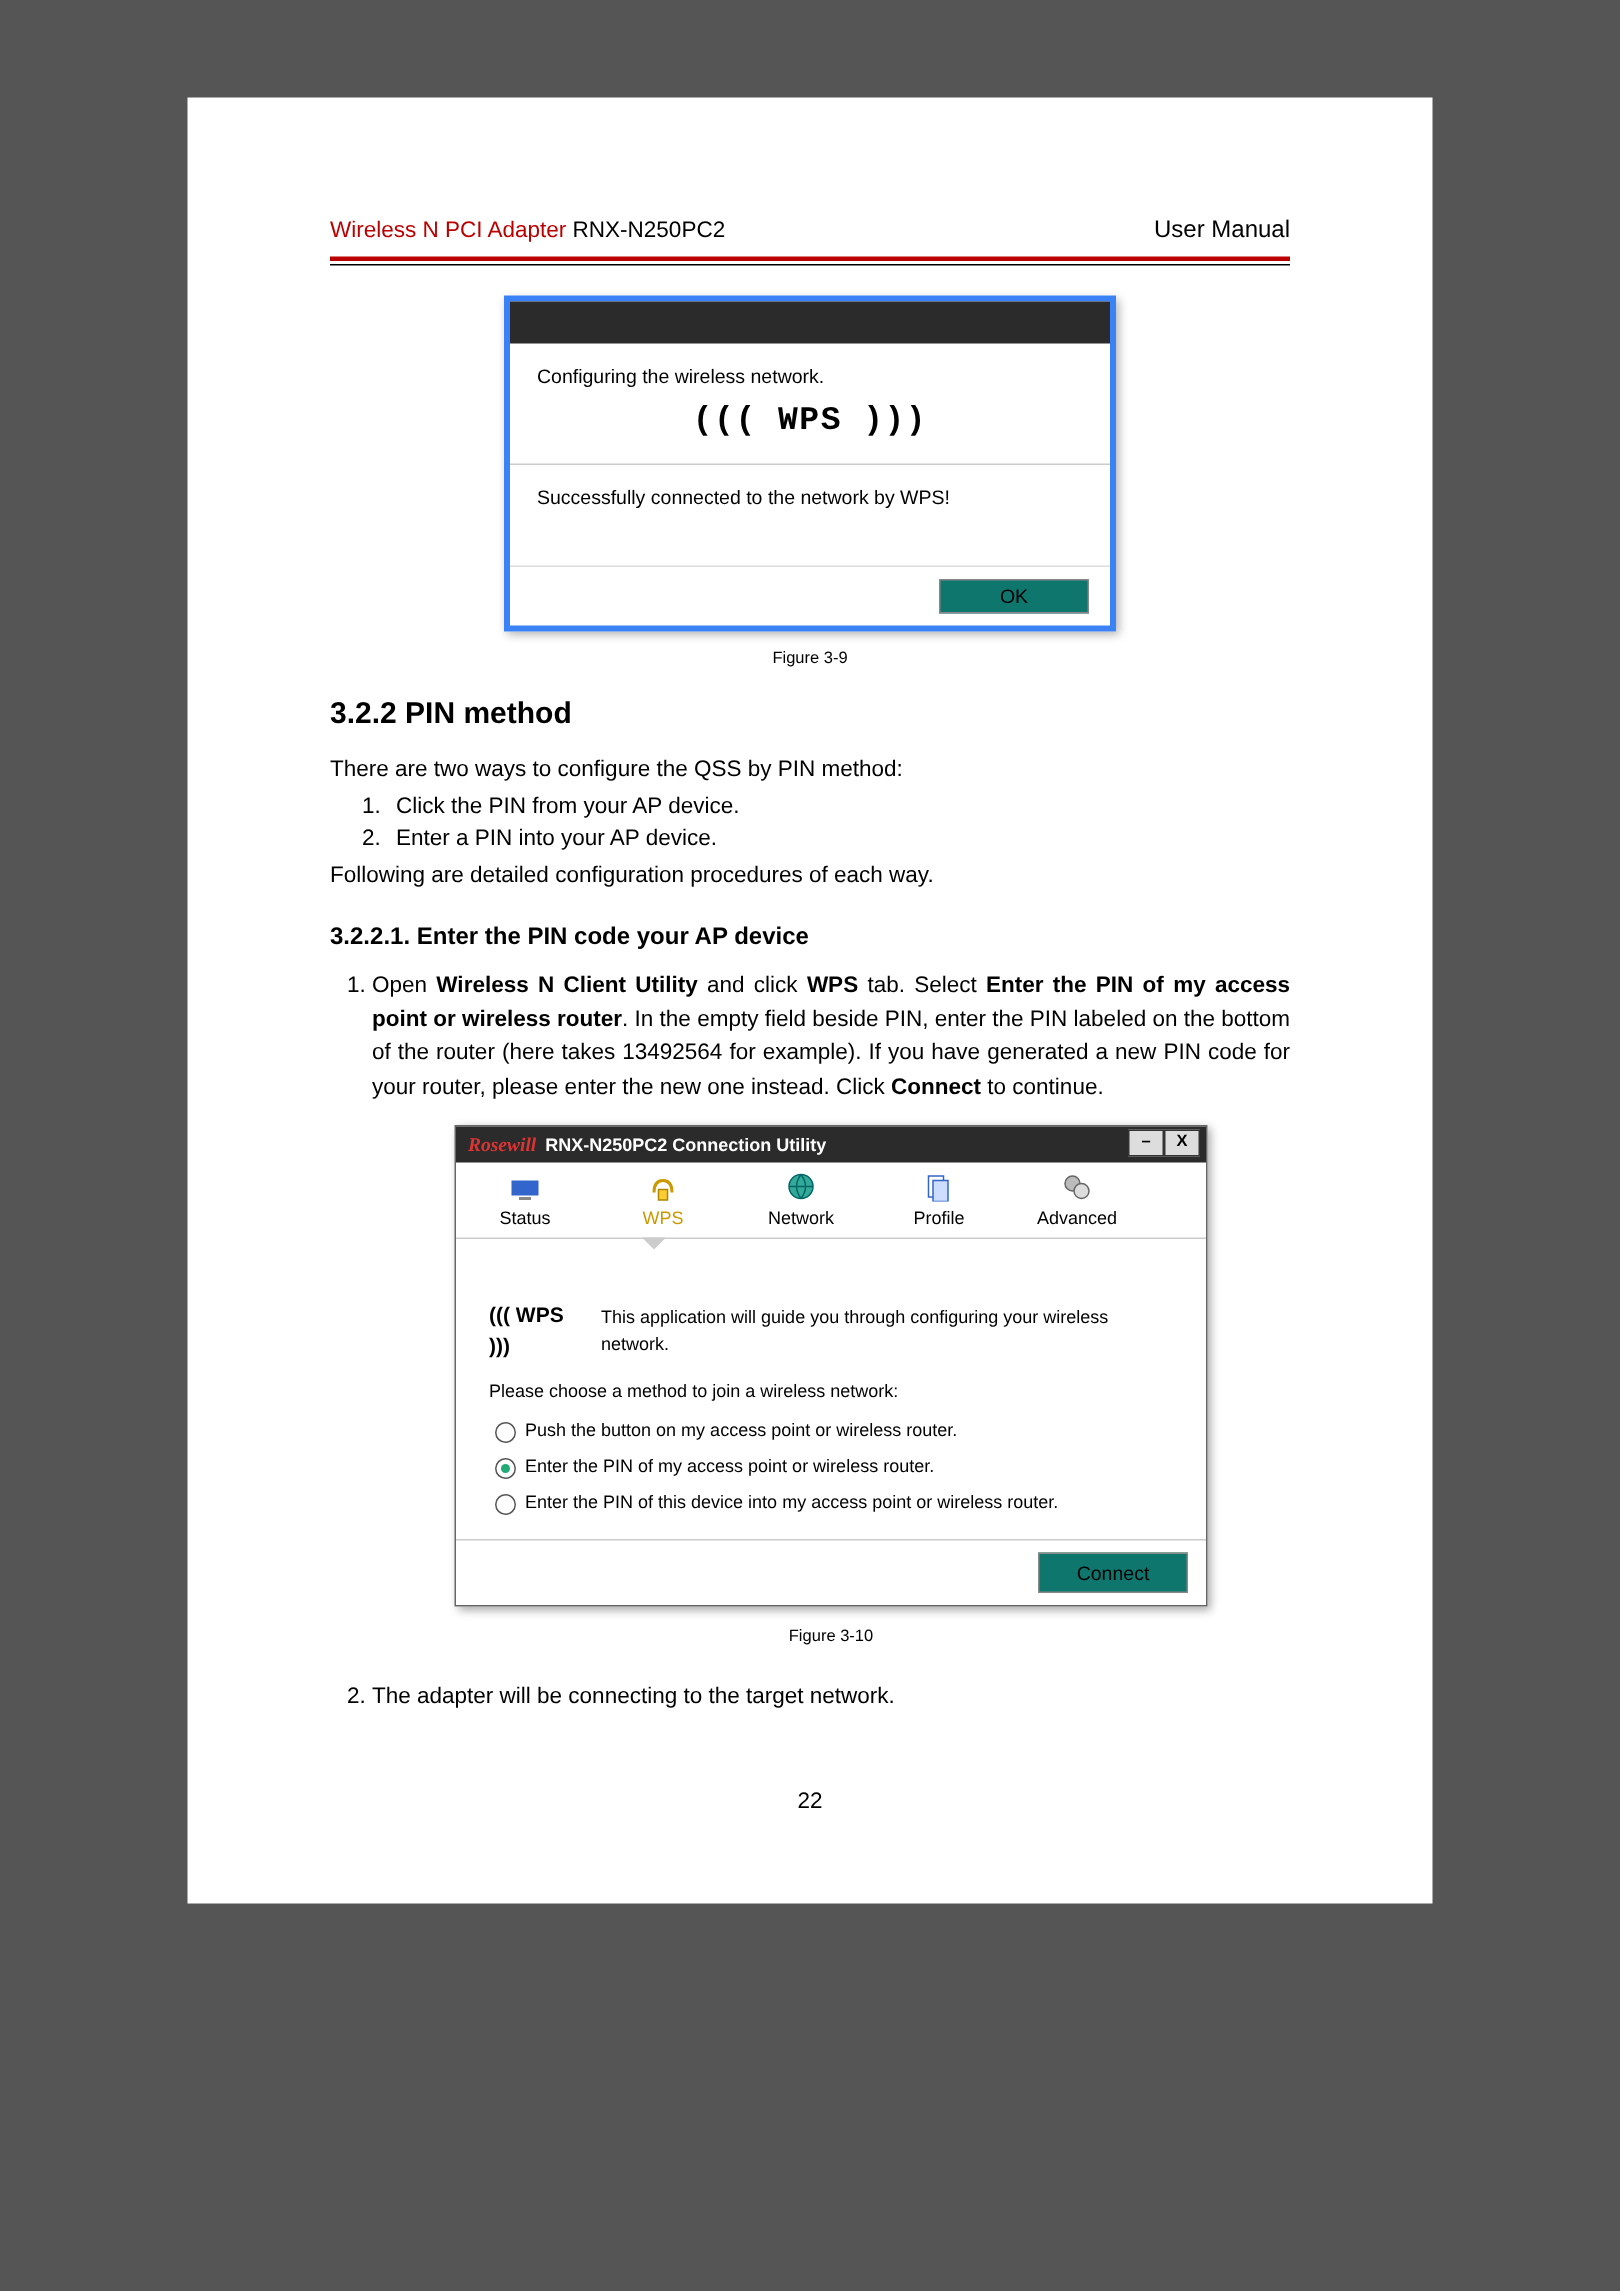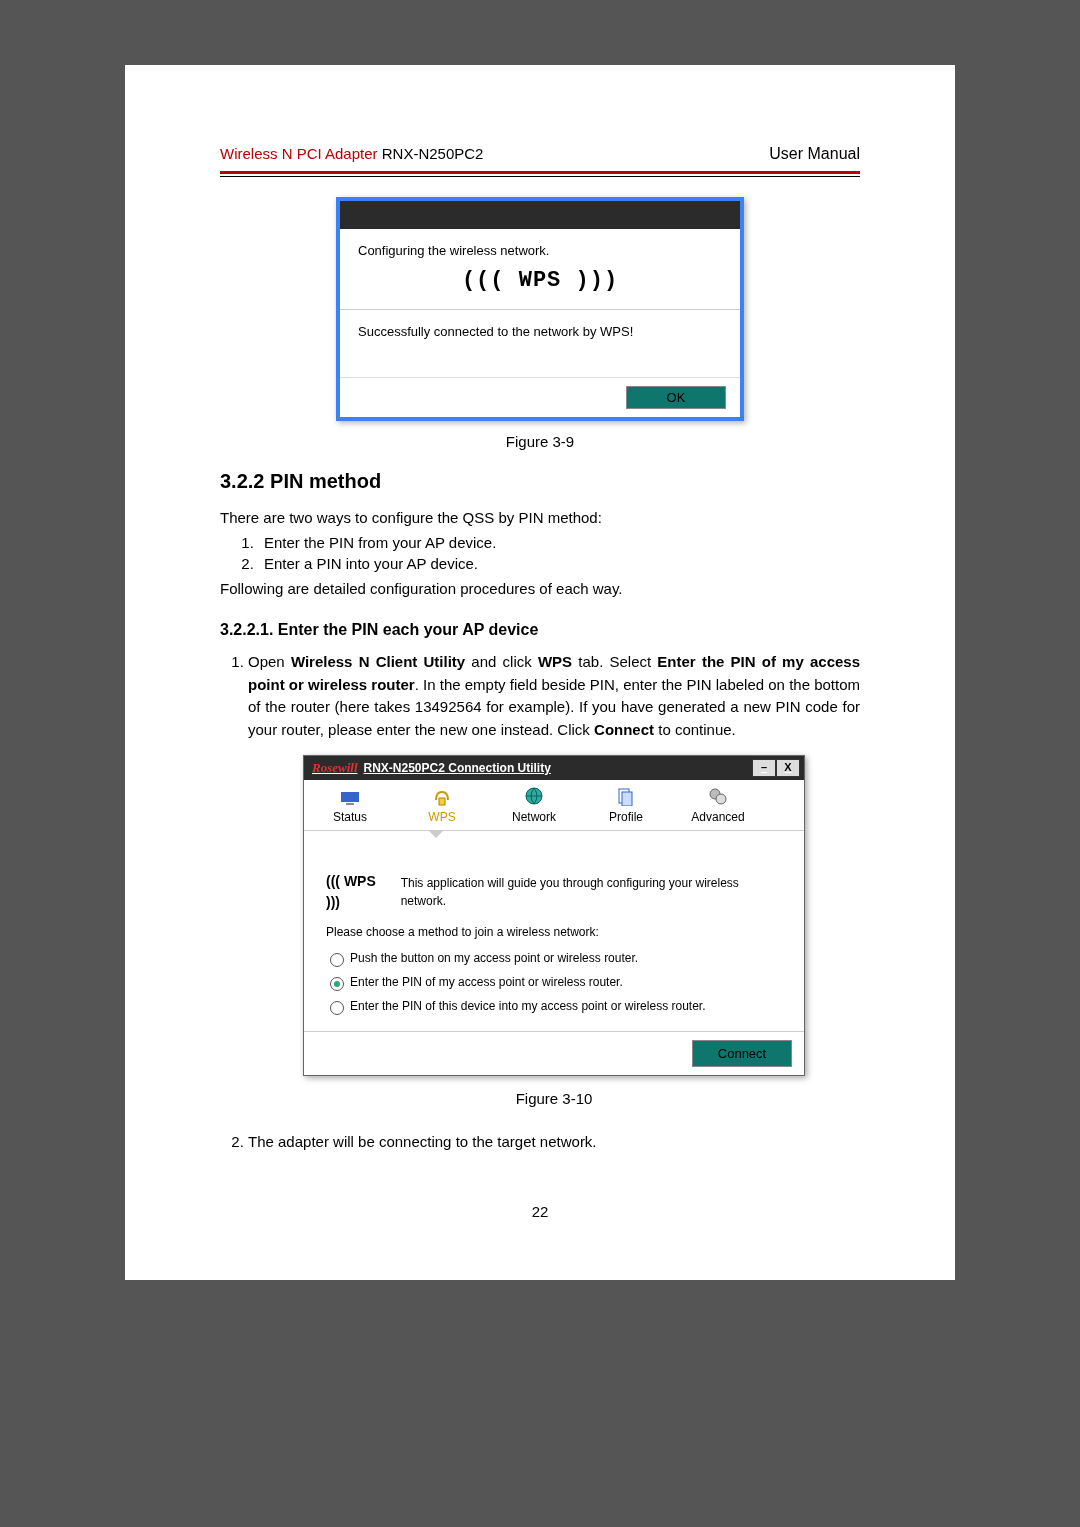--- a/index.html
+++ b/index.html
@@ -52,21 +52,21 @@
     min-width: 70px;
     padding: 3px 14px;
     border: 1px solid #888;
     background: #0f766e;
     font-size: 13px;
     text-align: center;
     cursor: pointer;
     margin-left: 25px;
   }
 
-  .fig-caption { text-align: center; font-size: 15px; margin: 12px 0 20px 0; }
+  .fig-caption { text-align: center; font-size: 11px; margin: 12px 0 20px 0; }
 
   h2.sec { font-size: 20px; margin: 20px 0 14px 0; }
   p.body { margin: 6px 0; line-height: 1.4; }
   ol.num { margin: 6px 0 6px 38px; padding: 0; }
   ol.num li { margin-bottom: 4px; padding-left: 6px; }
   h3.subsec { font-size: 16px; margin: 22px 0 12px 0; }
 
   ol.steps { margin: 0 0 0 28px; padding: 0; }
   ol.steps > li { margin-bottom: 10px; line-height: 1.5; text-align: justify; }
 
@@ -75,28 +75,26 @@
     width: 500px;
     margin: 14px auto 0 auto;
     border: 1px solid #666;
     box-shadow: 2px 2px 6px rgba(0,0,0,0.35);
     background: #fff;
     font-size: 12px;
     text-align: left;
   }
   .util-title {
     display: flex;
-    align-items: center;
     justify-content: space-between;
     background: #2b2b2b;
     color: #fff;
     padding: 2px 4px 2px 8px;
     font-weight: bold;
     font-size: 12px;
-    text-decoration: underline;
   }
   .util-title-left { display: flex; align-items: center; gap: 6px; }
   .brand { color: #d33; font-style: italic; font-family: cursive; font-size: 13px; }
   .winbtns { display: flex; gap: 0; }
   .winbtn {
     width: 22px; height: 16px;
     background: #ddd; color: #000;
     border: 1px solid #333;
     font-size: 11px; line-height: 14px;
     text-align: center; font-weight: bold;
@@ -182,26 +180,26 @@
       <div class="dlg1-footer">
         <span class="btn">OK</span>
       </div>
     </div>
     <div class="fig-caption">Figure 3-9</div>
   </div>
 
   <h2 class="sec">3.2.2 PIN method</h2>
   <p class="body">There are two ways to configure the QSS by PIN method:</p>
   <ol class="num">
-    <li>Enter the PIN from your AP device.</li>
+    <li>Click the PIN from your AP device.</li>
     <li>Enter a PIN into your AP device.</li>
   </ol>
   <p class="body">Following are detailed configuration procedures of each way.</p>
 
-  <h3 class="subsec">3.2.2.1.  Enter the PIN each your AP device</h3>
+  <h3 class="subsec">3.2.2.1.  Enter the PIN code your AP device</h3>
 
   <ol class="steps">
     <li>
       <span>Open </span><b>Wireless N Client Utility</b><span> and click </span><b>WPS</b><span> tab. Select </span><b>Enter the PIN of my access point or wireless router</b><span>. In the empty field beside PIN, enter the PIN labeled on the bottom of the router (here takes 13492564 for example). If you have generated a new PIN code for your router, please enter the new one instead. Click </span><b>Connect</b><span> to continue.</span>
 
       
       <div class="util">
         <div class="util-title">
           <div class="util-title-left">
             <span class="brand">Rosewill</span>

